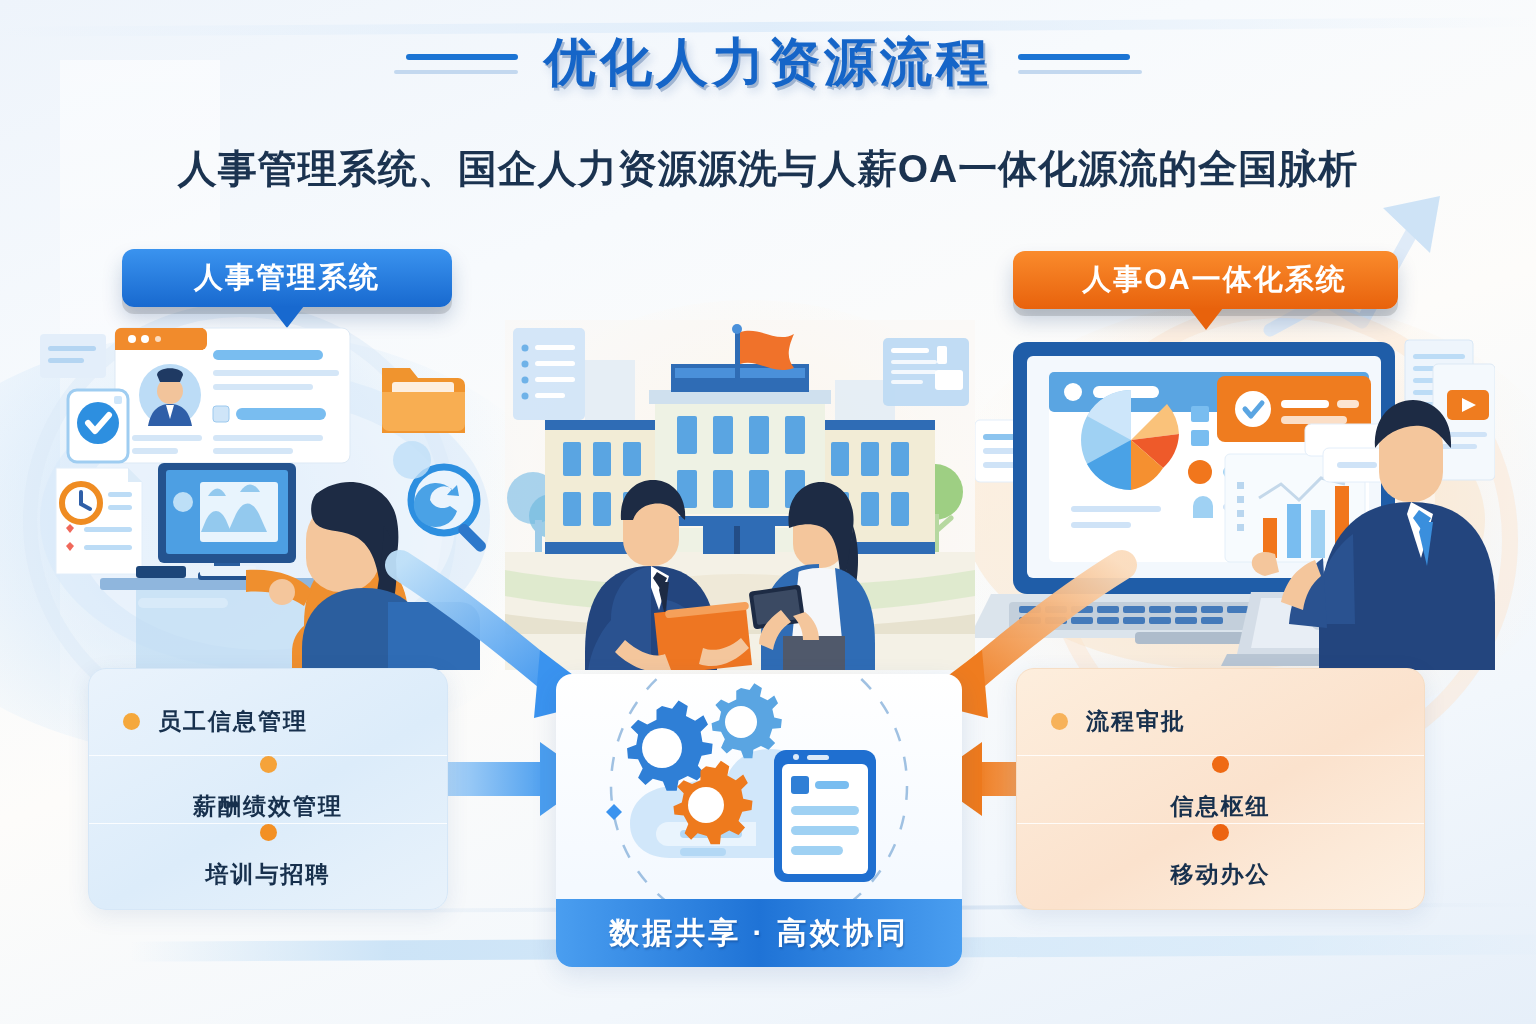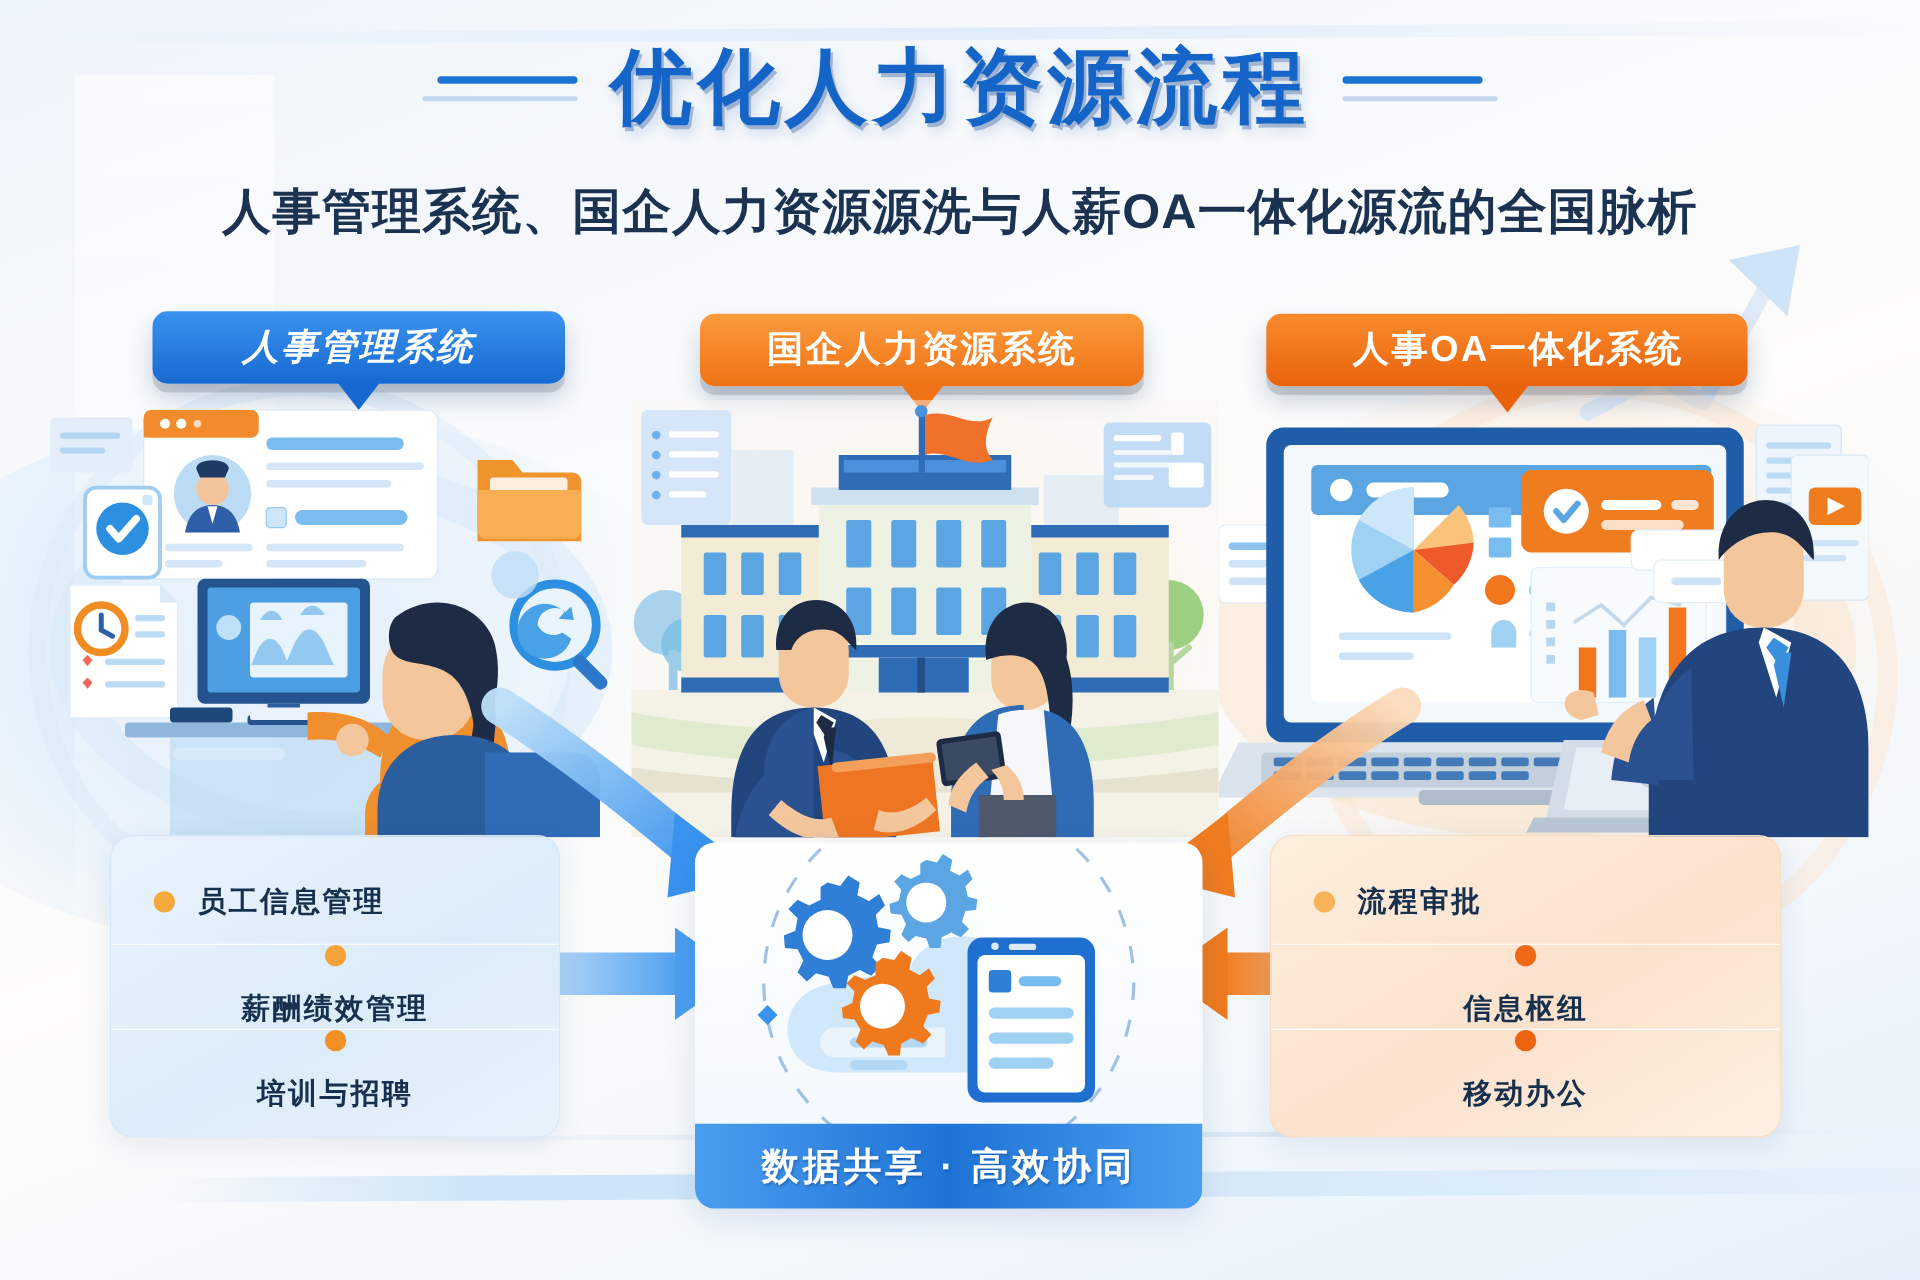--- a/index.html
+++ b/index.html
@@ -21,21 +21,21 @@
   .title-row {
     position: absolute; top: 36px; left: 0; width: 1536px;
     display: flex; align-items: center; justify-content: center; gap: 26px;
   }
   .title-rule { width: 120px; height: 0; position: relative; }
   .title-rule i { position: absolute; left: 0; display: block; border-radius: 3px; }
   .title-rule i.a { top: -8px; width: 112px; height: 6px; background: #1b74d4; }
   .title-rule i.b { top: 8px; width: 124px; height: 4px; background: #c3d8ef; }
   .title-rule.left i { left: auto; right: 0; }
   h1.main-title {
-    font-size: 66px; font-weight: 700; letter-spacing: 4px; line-height: 1;
+    font-size: 52px; font-weight: 700; letter-spacing: 4px; line-height: 1;
     color: #1565c8;
     text-shadow: 2px 3px 0 rgba(10,60,130,.30), 4px 6px 10px rgba(20,70,150,.18);
   }
   .subtitle {
     position: absolute; top: 142px; left: 0; width: 1536px; text-align: center;
     font-size: 39px; font-weight: 700; letter-spacing: 1px; color: #1b3350;
   }
 
   
   .badge {
@@ -43,21 +43,21 @@
     display: flex; align-items: center; justify-content: center;
     border-radius: 12px; color: #fff; font-size: 29px; font-weight: 700;
     letter-spacing: 2px; white-space: nowrap;
     box-shadow: 0 7px 0 rgba(0,0,0,.13), 0 12px 20px rgba(20,60,120,.22);
   }
   .badge .tail {
     position: absolute; bottom: -21px; left: 50%; margin-left: -17px;
     width: 0; height: 0; border-left: 17px solid transparent;
     border-right: 17px solid transparent;
   }
-  .badge.blue { background: linear-gradient(180deg, #3a93ef 0%, #1869cf 100%); font-style: italic; }
+  .badge.blue { background: linear-gradient(180deg, #3a93ef 0%, #1869cf 100%); }
   .badge.blue .tail { border-top: 22px solid #1869cf; }
   .badge.orange { background: linear-gradient(180deg, #fb9b3c 0%, #ef7216 100%); }
   .badge.orange .tail { border-top: 22px solid #ef7216; }
   .badge.orange2 { background: linear-gradient(180deg, #fa8b2c 0%, #e8620c 100%); padding-left: 48px; }
   .badge.orange2 .tail { border-top: 22px solid #e8620c; }
 
   #badge-hr   { left: 122px;  top: 249px; width: 330px; }
   #badge-soe  { left: 560px;  top: 251px; width: 355px; }
   #badge-oa   { left: 1013px; top: 251px; width: 385px; }
 
@@ -142,24 +142,20 @@
     <h1 class="main-title">优化人力资源流程</h1>
     <span class="title-rule right">
         <i class="a"></i>
         <i class="b"></i>
       </span>
   </div>
   <div class="subtitle">人事管理系统、国企人力资源源洗与人薪OA一体化源流的全国脉析</div>
 
   <div class="badge blue" id="badge-hr">
     <span>人事管理系统</span>
-    <span class="tail"></span>
-  </div>
-  <div class="badge orange" id="badge-soe">
-    <span>国企人力资源系统</span>
     <span class="tail"></span>
   </div>
   <div class="badge orange2" id="badge-oa">
     <span>人事OA一体化系统</span>
     <span class="tail"></span>
   </div>
 
   <div class="scene" id="scene-left">
     <svg viewBox="0 0 450 350" width="450" height="350">
       <ellipse cx="225" cy="200" rx="225" ry="150" fill="#d8e9f9" opacity="0.55"></ellipse>

